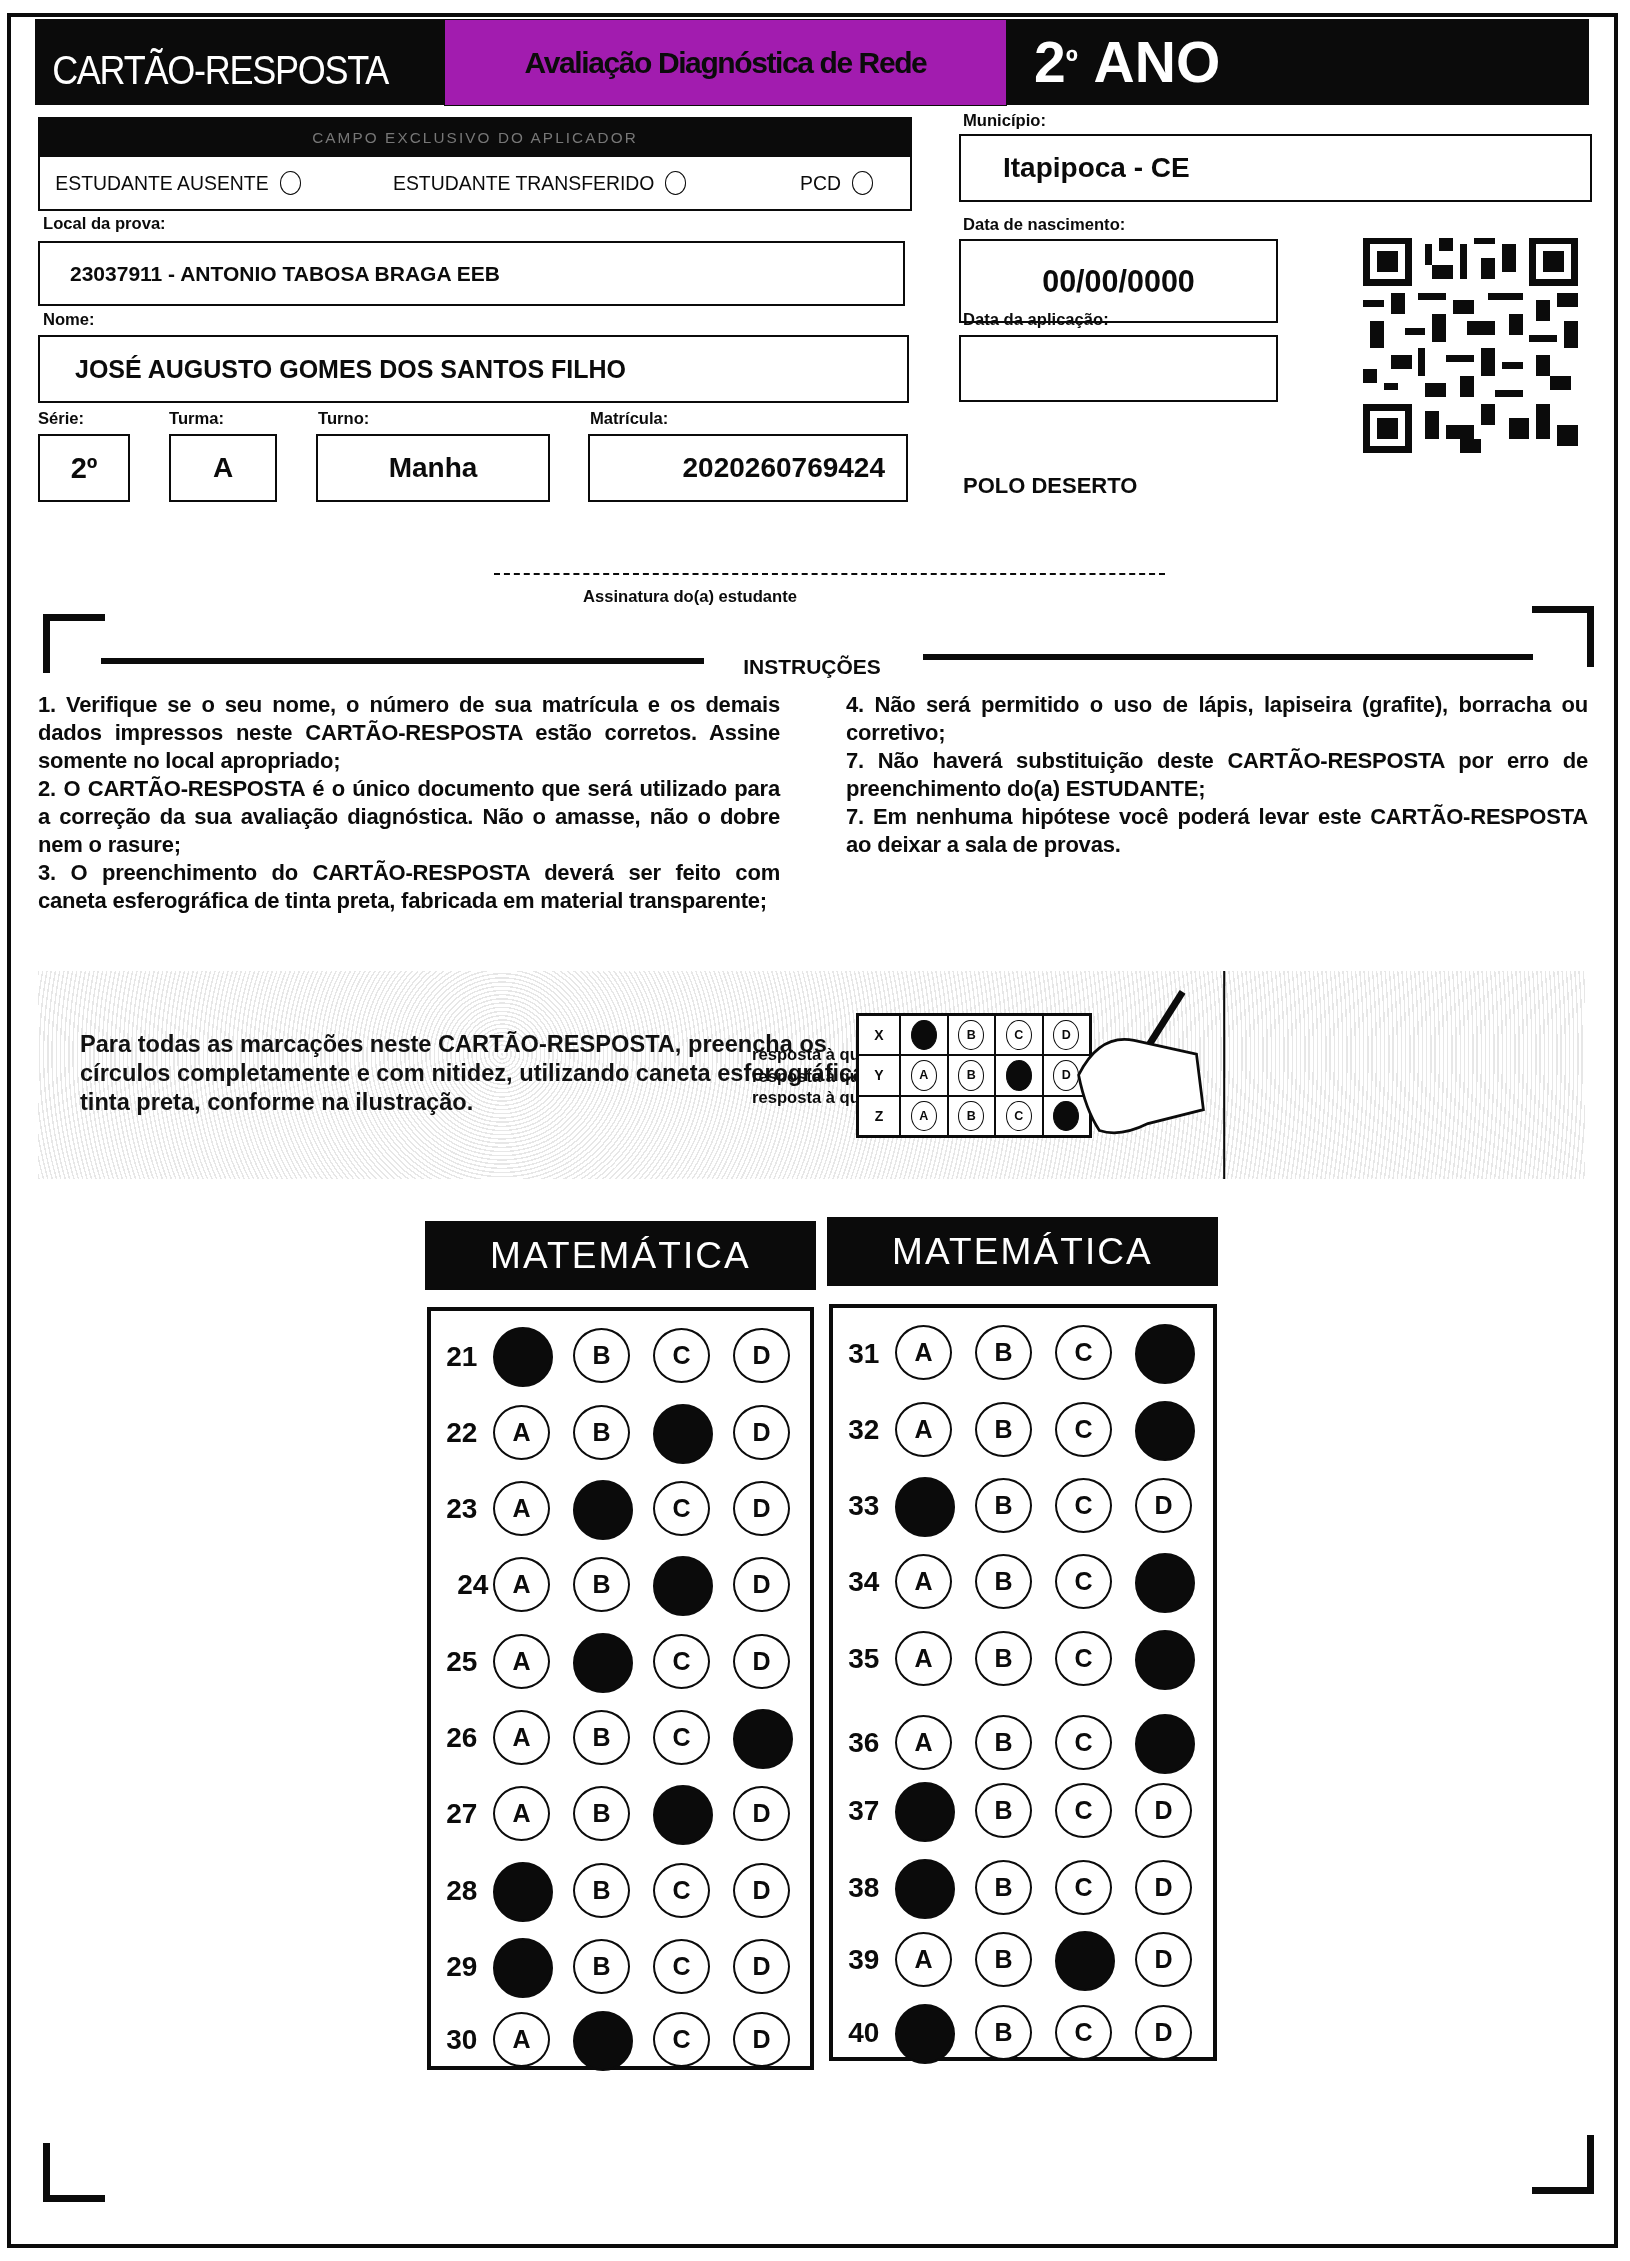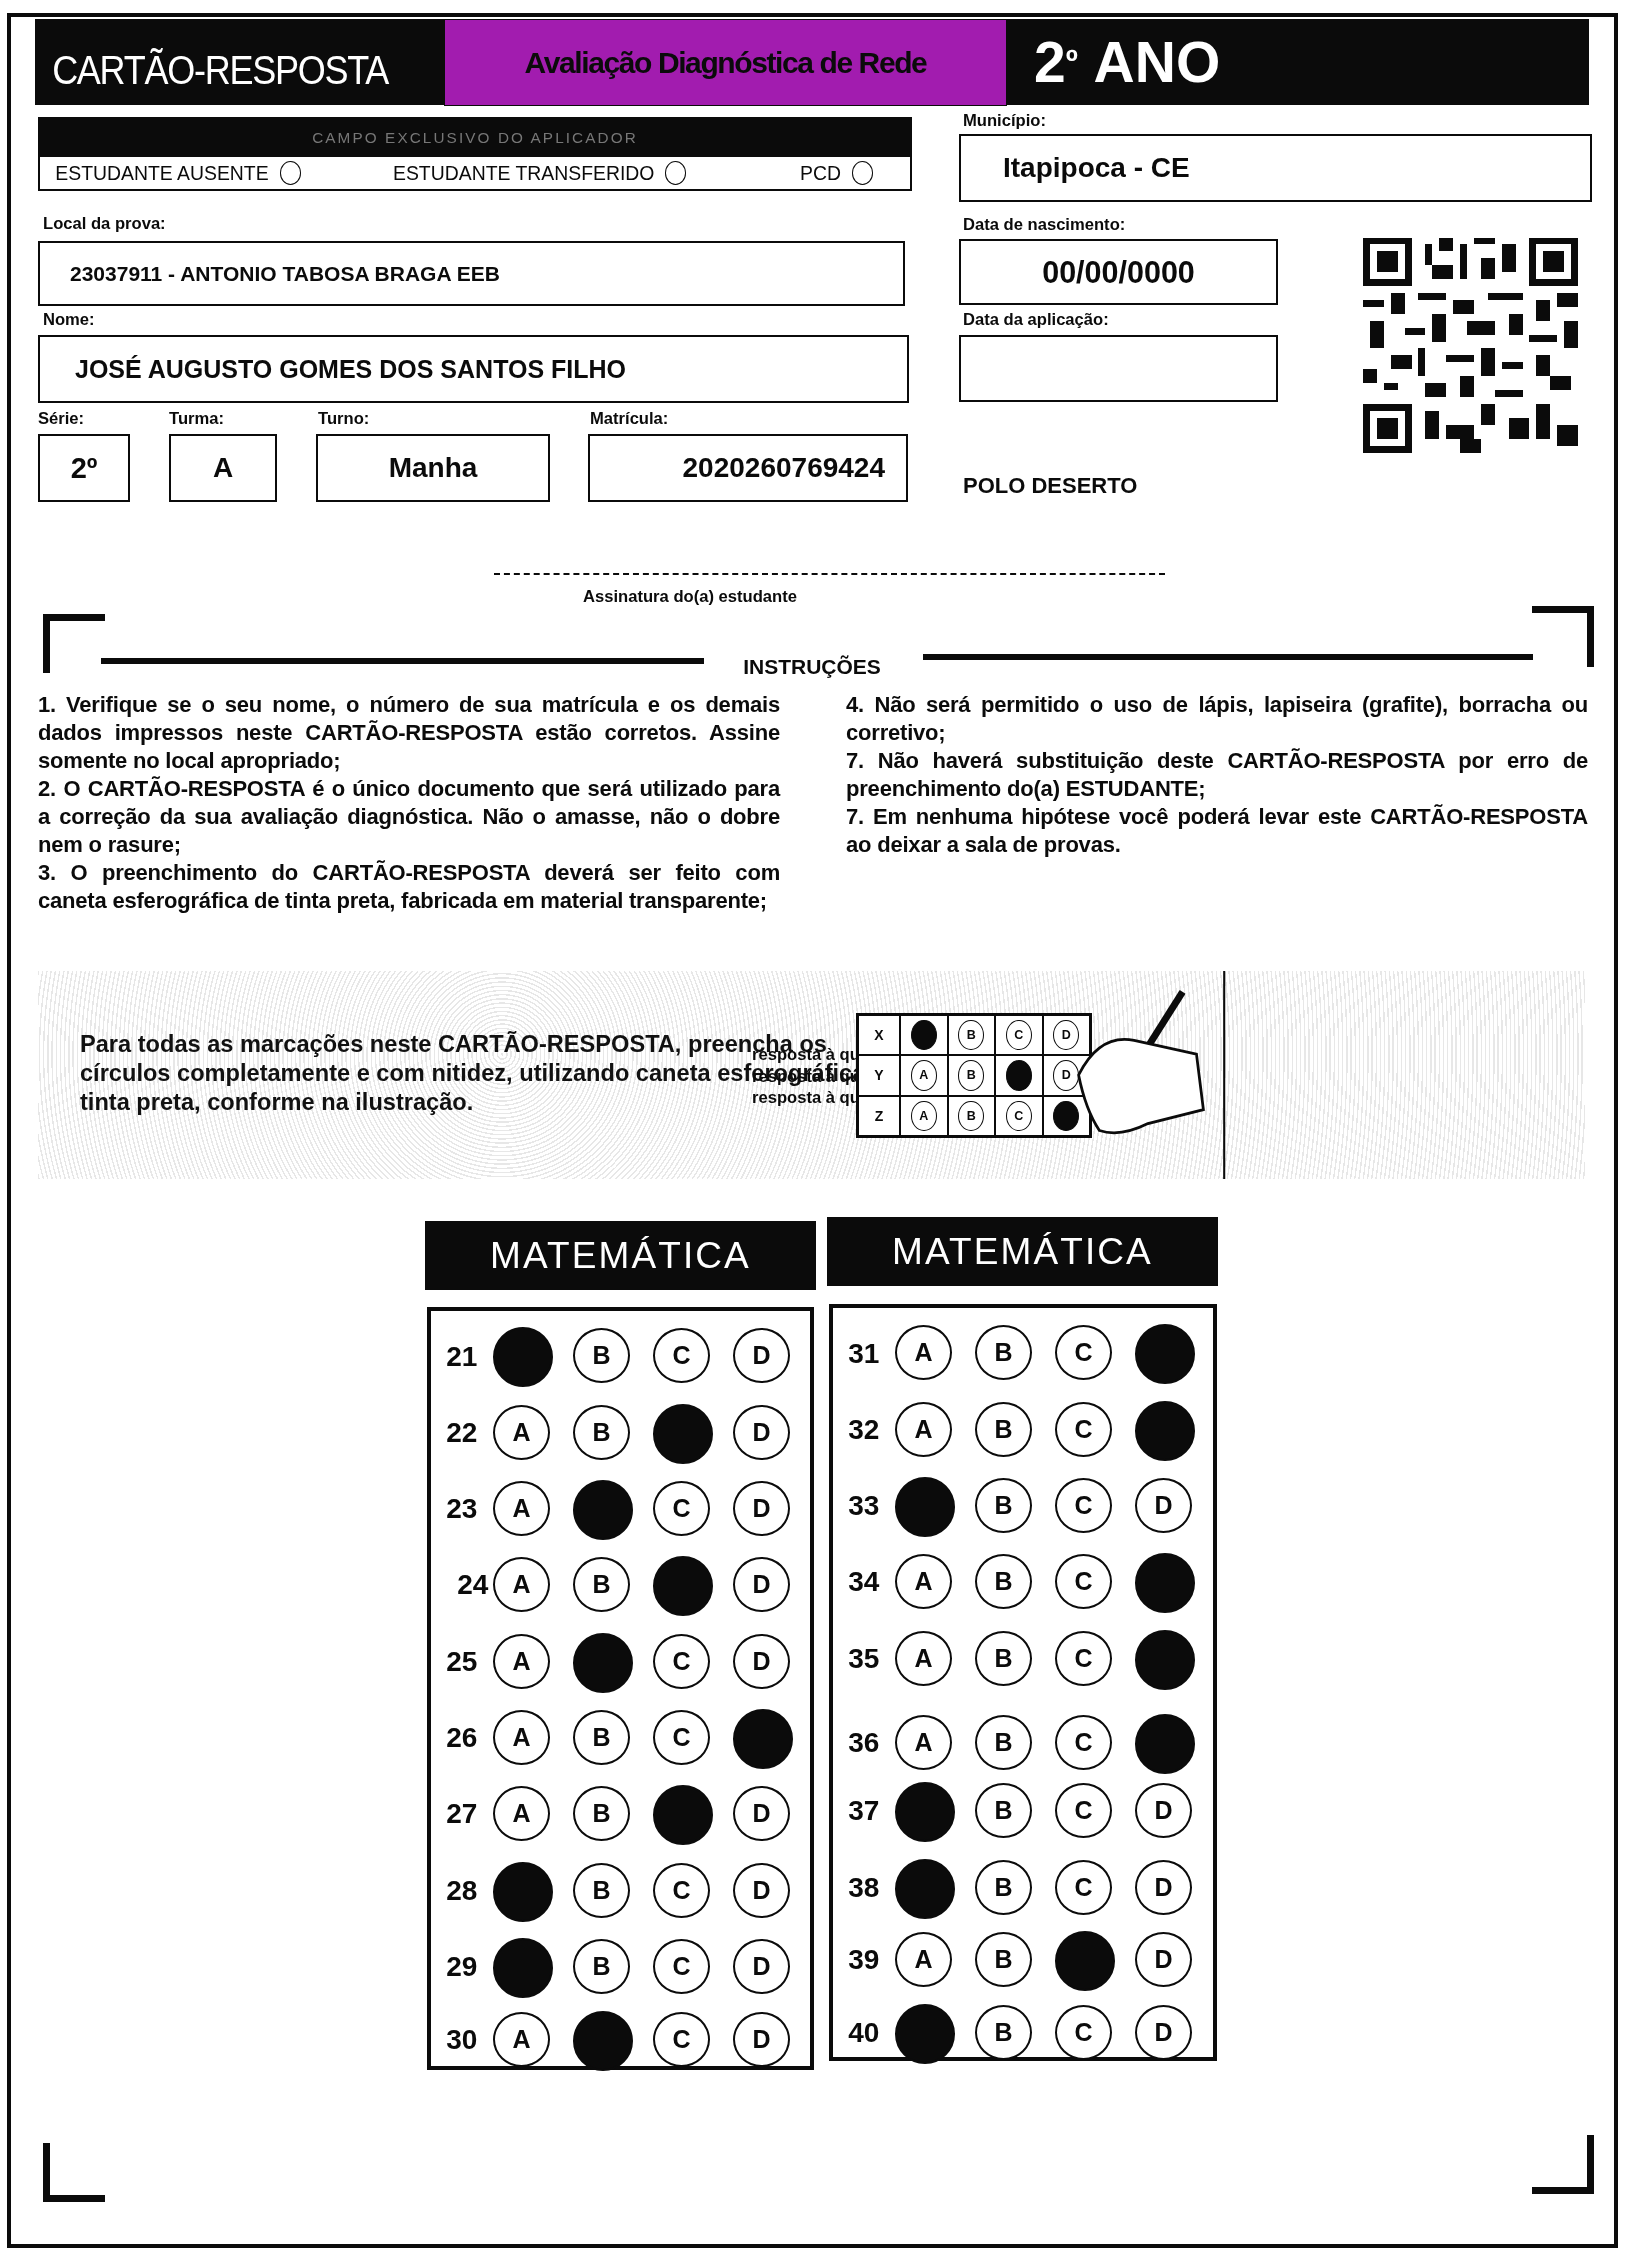--- a/index.html
+++ b/index.html
@@ -4,21 +4,21 @@
 <style>
   html, body { margin:0; padding:0; background:#ffffff; }
   body { width:1630px; height:2261px; position:relative; overflow:hidden; font-family:"Liberation Sans", sans-serif; color:#0b0b0b; }
   .abs { position:absolute; }
   .page-border { position:absolute; left:7px; top:12.5px; width:1611px; height:2235px; border:4.2px solid #0b0b0b; box-sizing:border-box; }
   .hdr-black { background:#0b0b0b; color:#fff; }
   .hdr-title-left { left:36px; top:36px; width:409px; height:69px; display:flex; align-items:center; justify-content:center; font-size:40px; font-family:"Liberation Sans", sans-serif; letter-spacing:-1.4px; transform:scaleX(0.9); transform-origin:left center; }
   .hdr-title-mid { left:444px; top:19.4px; width:563px; height:87px; background:#a21caf; border:1.4px solid #0b0b0b; box-sizing:border-box; display:flex; align-items:center; justify-content:center; font-size:30px; font-weight:bold; letter-spacing:-1.4px; }
   .hdr-title-right { left:1006px; top:19.4px; width:583px; height:86px; display:flex; align-items:center; padding-left:28px; box-sizing:border-box; font-size:57px; font-weight:bold; }
   .hdr-title-right sup { font-size:33px; }
-  .aplicador { left:38px; top:117px; width:874px; height:74px; border:2.8px solid #0b0b0b; box-sizing:border-box; }
+  .aplicador { left:38px; top:117px; width:874px; height:94px; border:2.8px solid #0b0b0b; box-sizing:border-box; }
   .aplicador-head { position:absolute; left:0; top:0; right:0; height:38px; background:#0b0b0b; color:#777; font-size:15.3px; display:flex; align-items:center; justify-content:center; letter-spacing:2.1px; }
   .aplicador-row { position:absolute; left:0; right:0; top:38px; bottom:0; display:flex; align-items:center; font-size:19.4px; }
   .opt { position:absolute; display:flex; align-items:center; gap:11px; }
   .radio { width:21px; height:23.6px; border:1.7px solid #0b0b0b; border-radius:50%; box-sizing:border-box; display:inline-block; }
   .lbl { font-size:16.6px; font-weight:bold; }
   .box { border:2.8px solid #0b0b0b; box-sizing:border-box; background:#fff; display:flex; align-items:center; font-weight:bold; }
   .instr-title { font-size:21px; font-weight:bold; }
   .rule { background:#0b0b0b; height:5.5px; }
   .corner { position:absolute; background:transparent; }
   .instr-col { position:absolute; font-size:22px; line-height:28px; text-align:justify; font-weight:bold; letter-spacing:-0.2px; }
@@ -83,21 +83,21 @@
 <div class="abs lbl" style="left:169px;top:409px;">Turma:</div>
 <div class="abs box" style="left:169px;top:434px;width:108px;height:68px;justify-content:center;font-size:28px;">A</div>
 
 <div class="abs lbl" style="left:318px;top:409px;">Turno:</div>
 <div class="abs box" style="left:316px;top:434px;width:234px;height:68px;justify-content:center;font-size:28px;">Manha</div>
 
 <div class="abs lbl" style="left:590px;top:409px;">Matrícula:</div>
 <div class="abs box" style="left:588px;top:434px;width:320px;height:68px;justify-content:flex-end;padding-right:21px;font-size:28px;">2020260769424</div>
 
 <div class="abs lbl" style="left:963px;top:215px;">Data de nascimento:</div>
-<div class="abs box" style="left:959px;top:239px;width:319px;height:66px;justify-content:center;font-size:30.5px;">00/00/0000</div>
+<div class="abs box" style="left:959px;top:239px;width:319px;height:84px;justify-content:center;font-size:30.5px;">00/00/0000</div>
 
 <div class="abs lbl" style="left:963px;top:310px;">Data da aplicação:</div>
 <div class="abs box" style="left:959px;top:335px;width:319px;height:67px;justify-content:center;font-size:28px;"></div>
 
 <div class="abs" style="left:963px;top:473px;font-size:22px;font-weight:bold;">POLO DESERTO</div>
 
 <svg class="qr" viewBox="0 0 31 31" shape-rendering="crispEdges">
   <rect width="31" height="31" fill="#fff"></rect>
   <g fill="#0b0b0b">
     <rect x="0" y="0" width="7" height="7"></rect>

